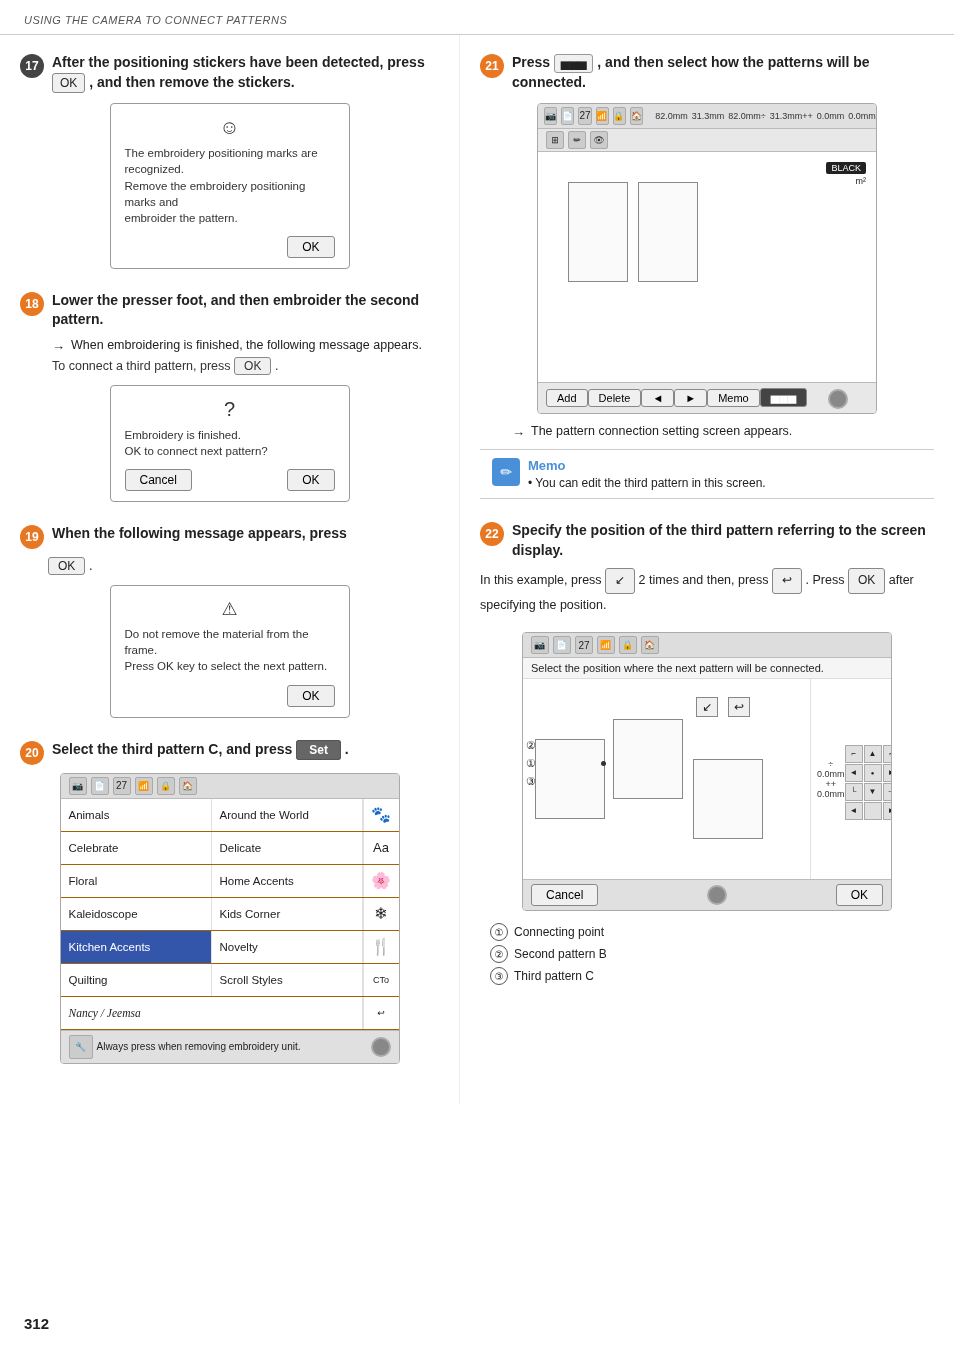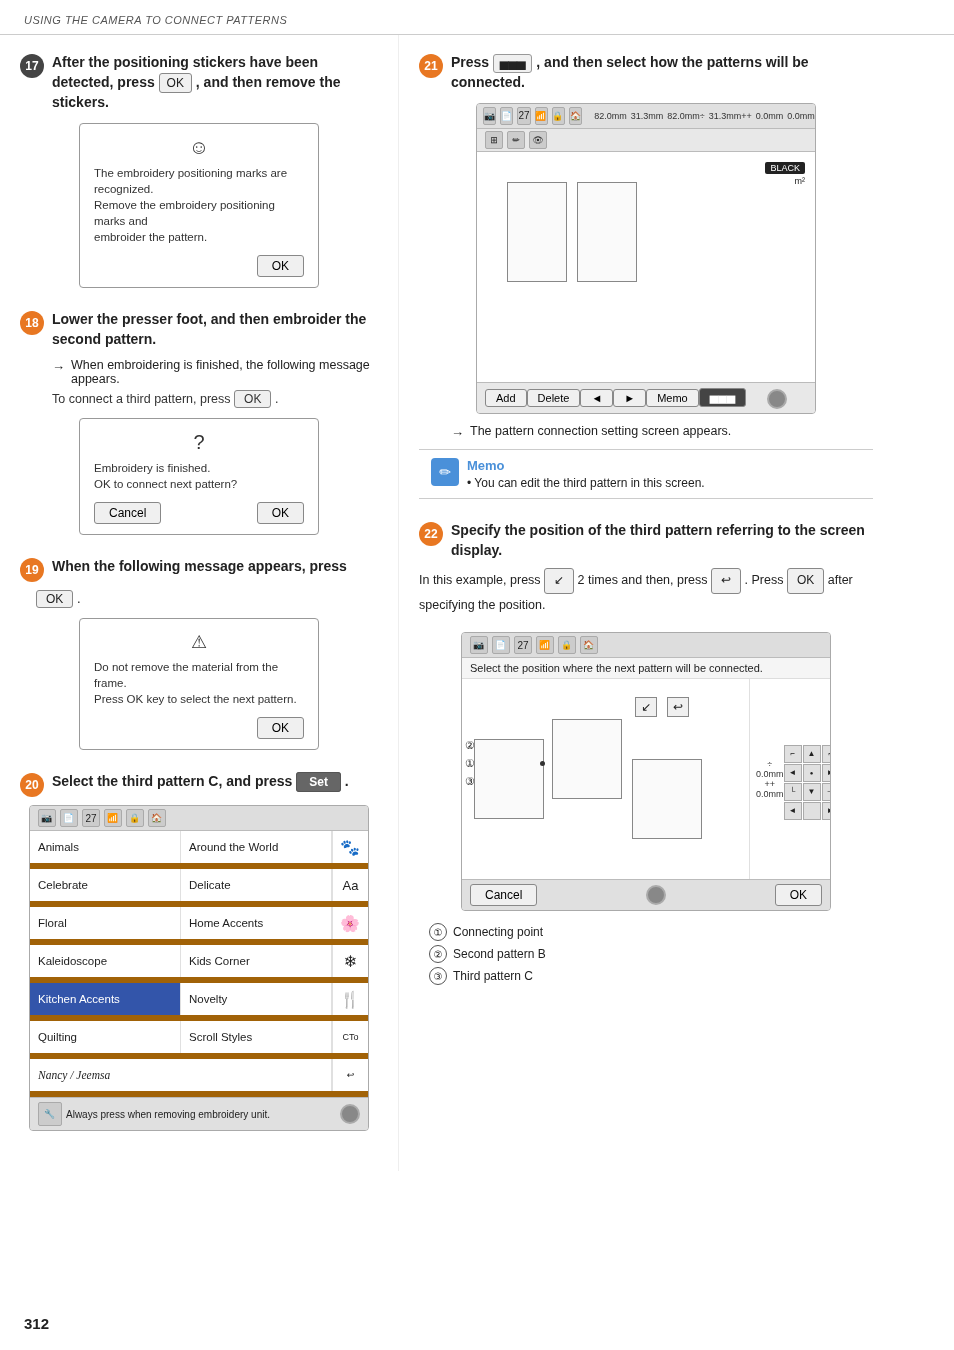--- a/index.html
+++ b/index.html
@@ -18,21 +18,21 @@
       color: #555;
       padding: 14px 24px 8px 24px;
       border-bottom: 1px solid #ccc;
       letter-spacing: 0.5px;
     }
     .content {
       display: flex;
       padding: 0;
     }
     .left-col {
-      width: 399px;
+      width: 460px;
       padding: 18px 20px;
       border-right: 1px solid #eee;
     }
     .right-col {
       width: 494px;
       padding: 18px 20px;
     }
     .step-block {
       margin-bottom: 22px;
     }
@@ -205,21 +205,21 @@
       gap: 4px;
       font-size: 10px;
       border-bottom: 1px solid #bbb;
     }
     .pattern-list {
       background: #fff;
       padding: 0;
     }
     .pattern-row {
       display: flex;
-      border-bottom: 6px solid #a16207;
+      border-bottom: 1px solid #a16207;
     }
     .pattern-cell {
       flex: 1;
       padding: 6px 8px;
       font-size: 11.5px;
       border-right: 1px solid #e0e0e0;
       min-height: 32px;
       display: flex;
       align-items: center;
     }
@@ -465,21 +465,21 @@
       </div>
     </div>
 
     <div class="step-block">
       <div class="step-header">
         <span class="step-num orange">19</span>
         <div class="step-text">
           <span>When the following message appears, press</span>
         </div>
       </div>
-      <div style="margin-left:16px; margin-bottom:6px;">
+      <div style="margin-left:28px; margin-bottom:6px;">
         <span class="btn-inline">OK</span>
         <span>.</span>
       </div>
       <div class="dialog-box">
         <div class="dialog-icon" style="font-size:18px;">⚠</div>
         <div class="dialog-text">
           Do not remove the material from the frame.<br>
           Press OK key to select the next pattern.
         </div>
         <div class="dialog-buttons">

